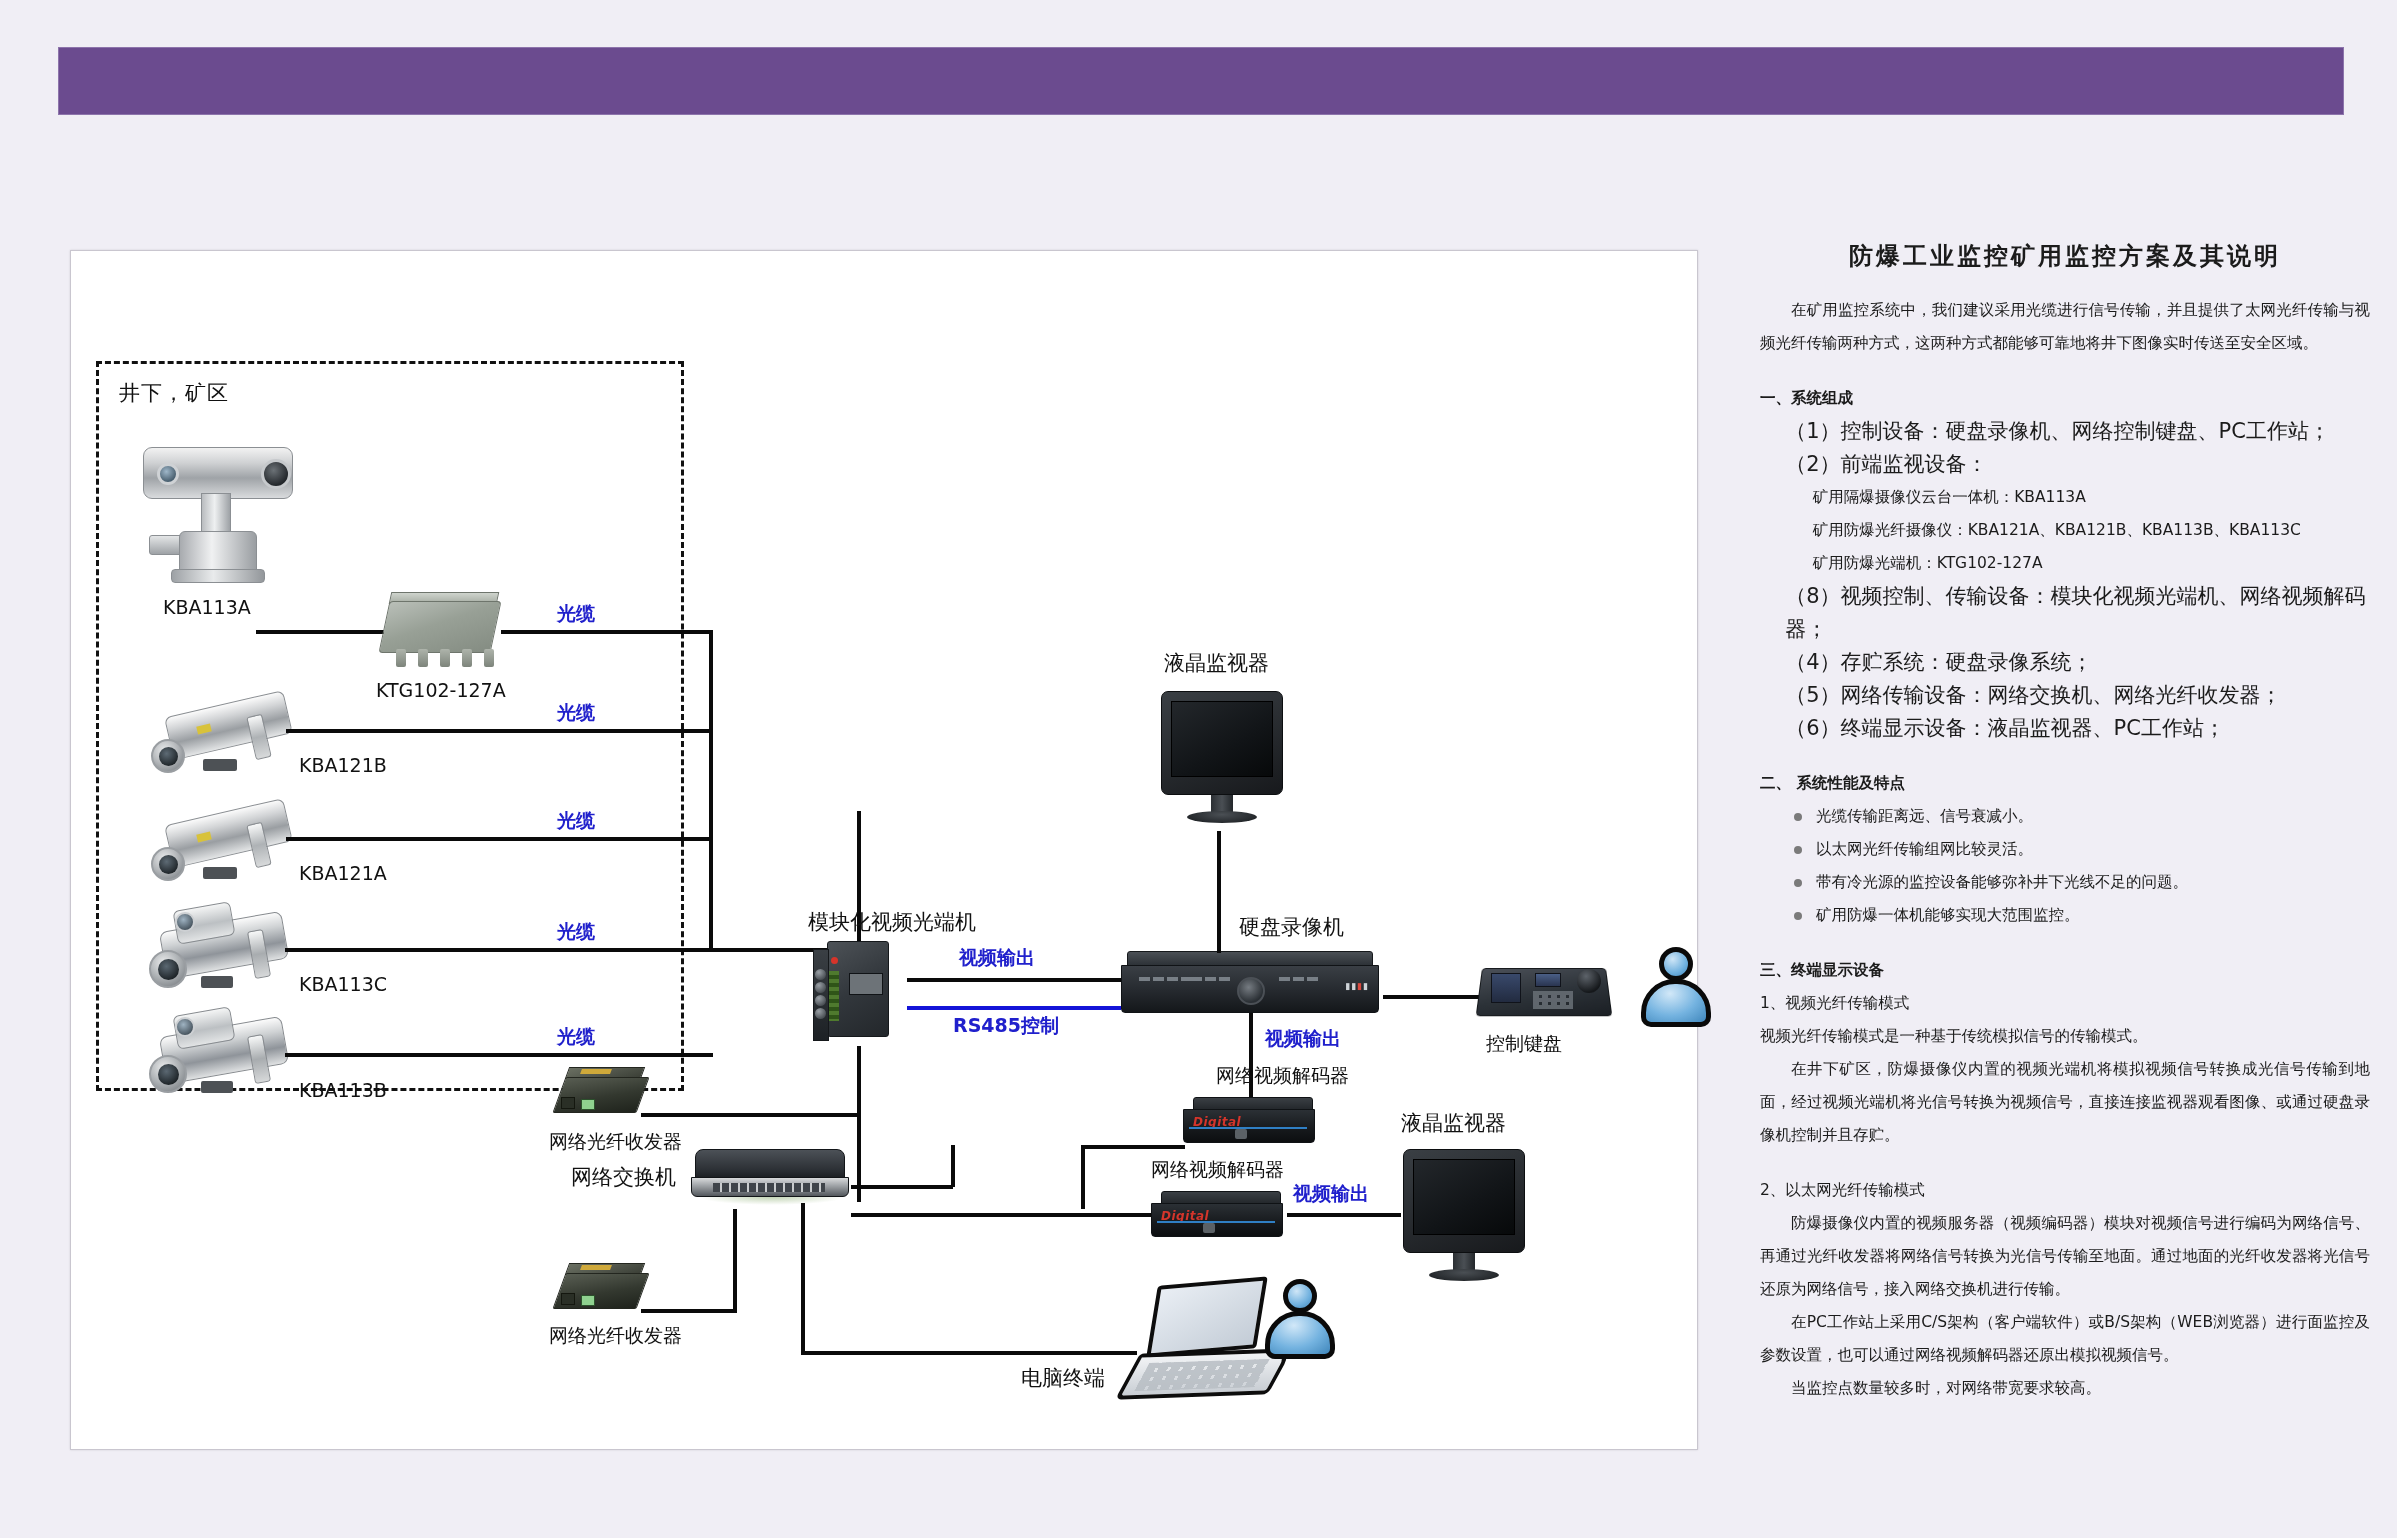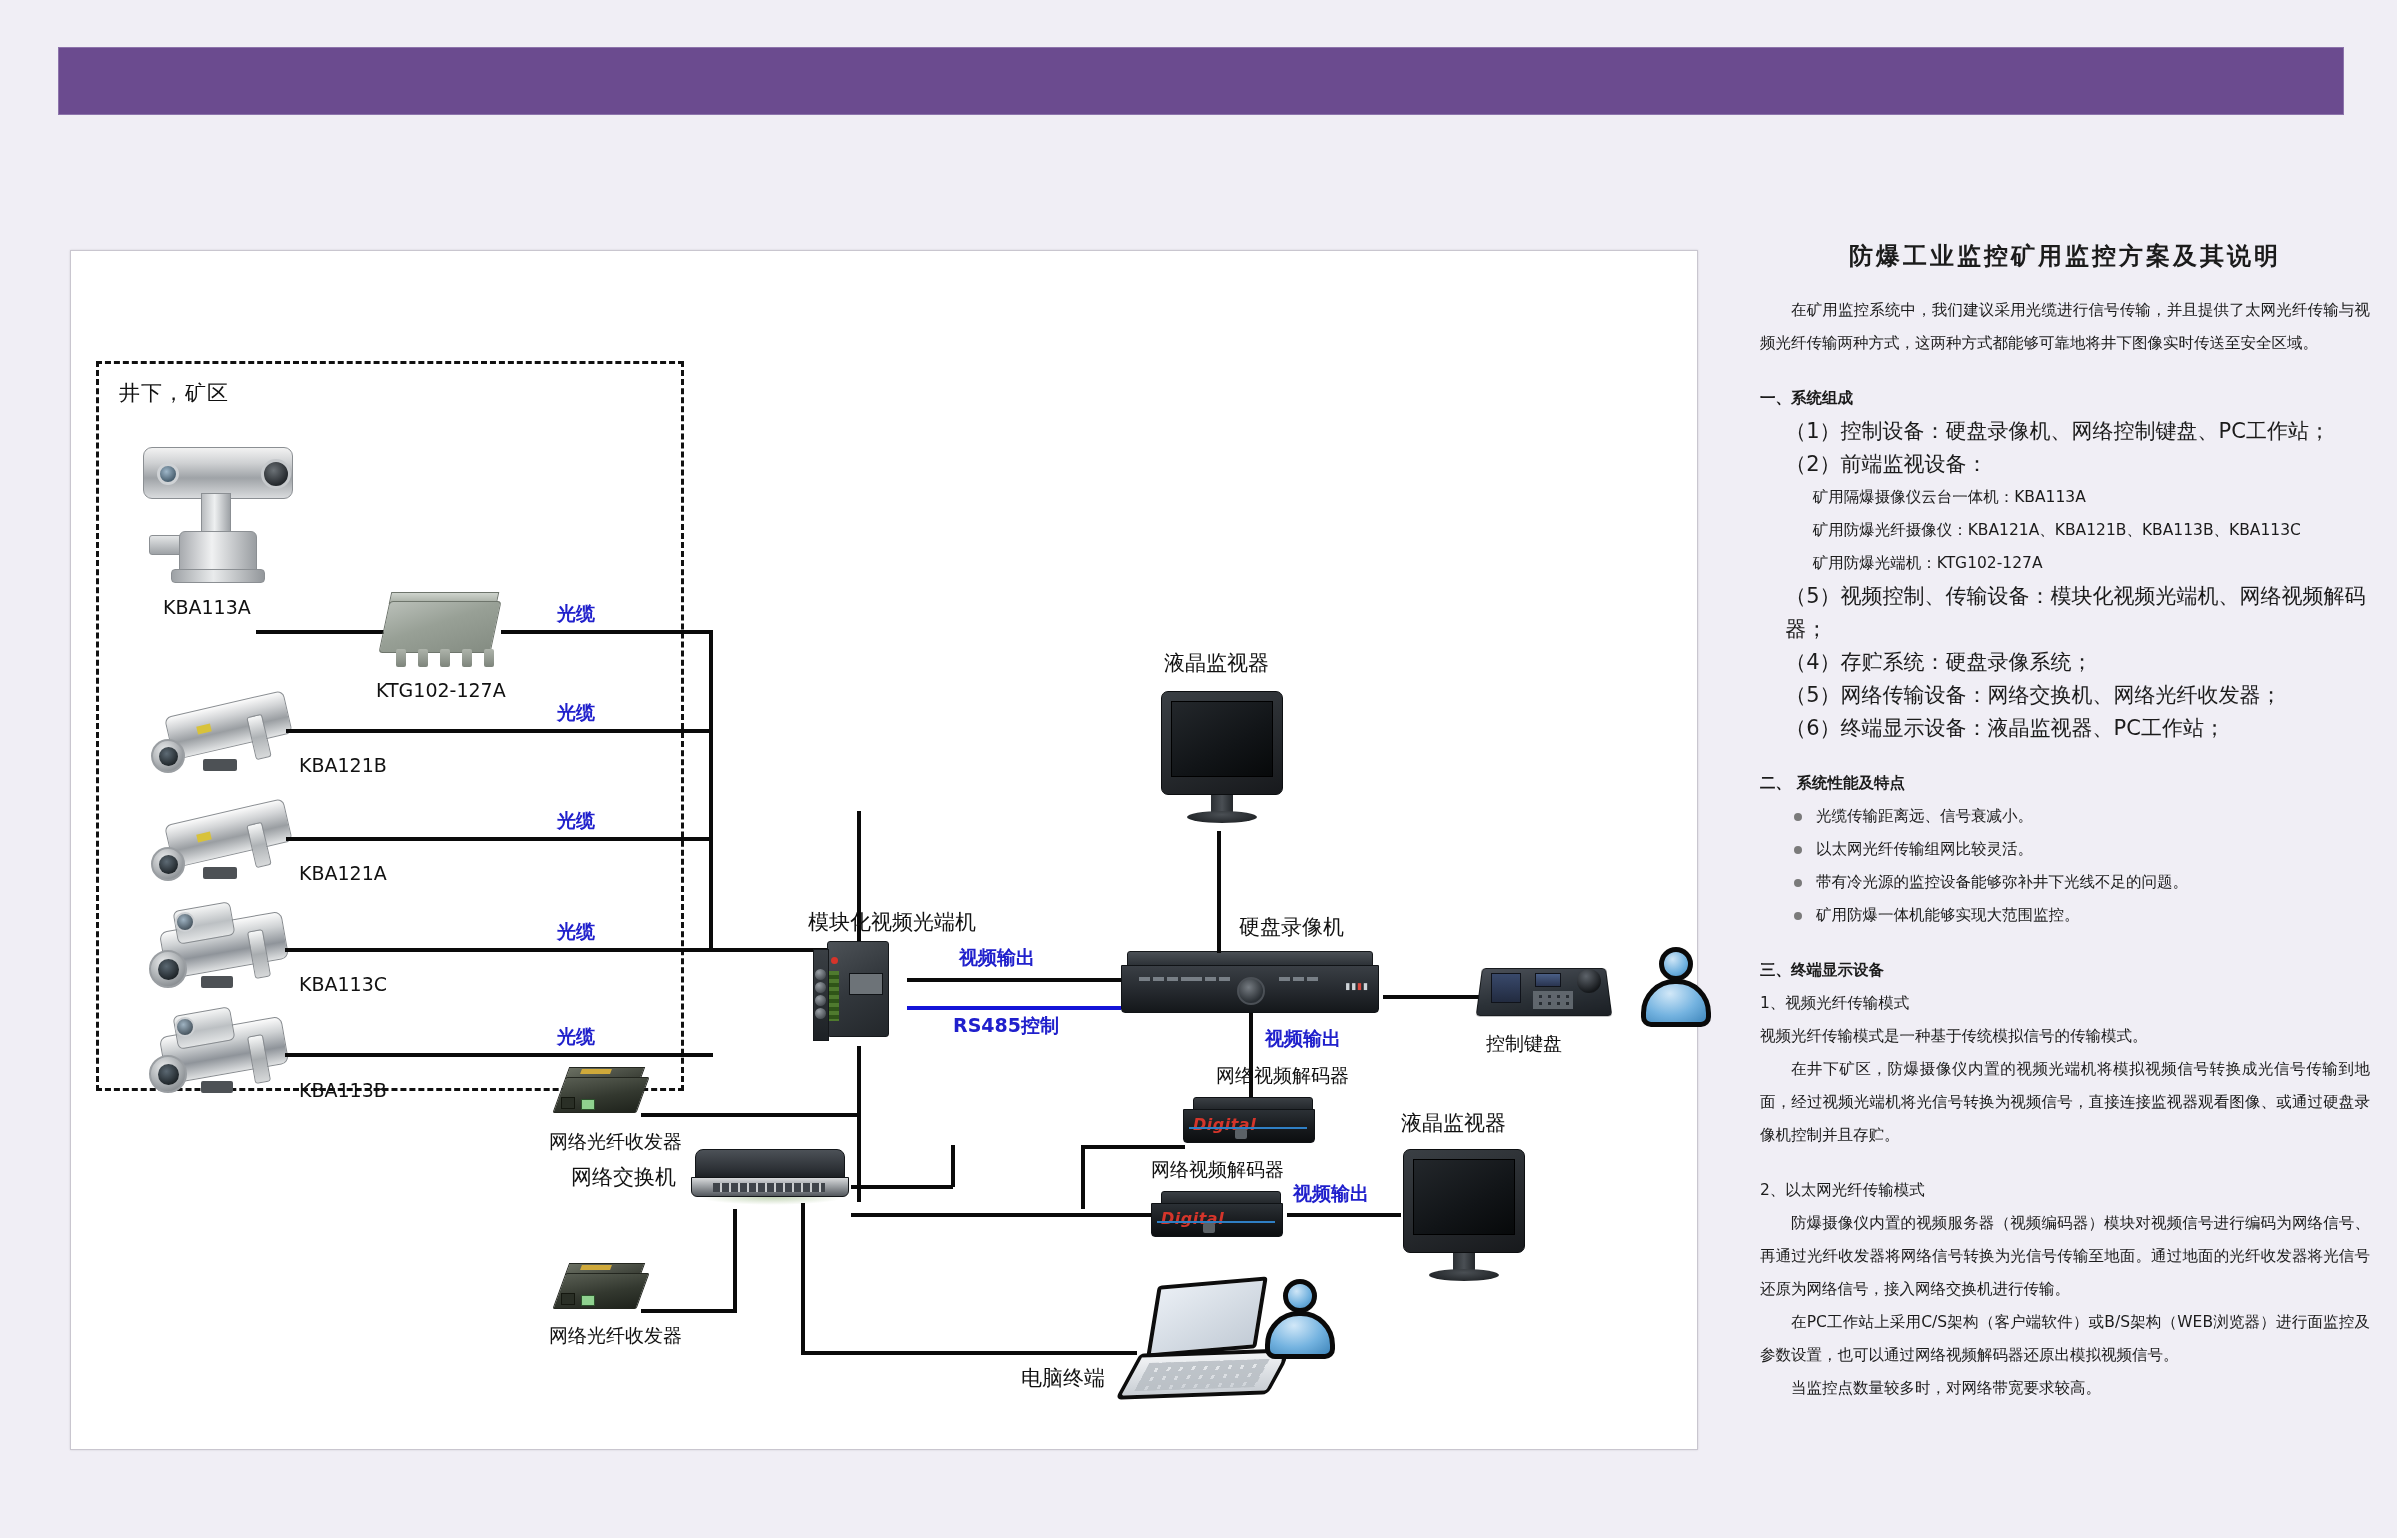--- a/index.html
+++ b/index.html
@@ -310,21 +310,21 @@
     position:absolute; left:10px; top:0; width:120px; height:14px;
     background:linear-gradient(180deg,#3a3f44,#22262a);
     border:1px solid #0f1215; border-radius:3px 3px 0 0;
   }
   .dec-face{
     position:absolute; left:0; top:12px; width:132px; height:34px;
     background:linear-gradient(180deg,#2b3035 0%,#16191c 60%,#0c0e10 100%);
     border:1px solid #0f1215; border-radius:0 0 4px 4px;
   }
   .dec-brand{
-    position:absolute; left:10px; top:18px; font-size:16px; font-weight:bold;
+    position:absolute; left:10px; top:18px; font-size:12px; font-weight:bold;
     color:#d4352b; font-style:italic; letter-spacing:.5px;
   }
   .dec-stripe{
     position:absolute; left:6px; top:30px; width:118px; height:2px;
     background:#2f7fc4;
   }
   .dec-knob{
     position:absolute; left:52px; top:32px; width:12px; height:10px;
     background:#5b6166; border-radius:2px;
   }
@@ -675,21 +675,21 @@
   <div class="p indent">在矿用监控系统中，我们建议采用光缆进行信号传输，并且提供了太网光纤传输与视频光纤传输两种方式，这两种方式都能够可靠地将井下图像实时传送至安全区域。</div>
 
   <div class="gap"></div>
 
   <div class="h2">一、系统组成</div>
   <div class="sub">（1）控制设备：硬盘录像机、网络控制键盘、PC工作站；</div>
   <div class="sub">（2）前端监视设备：</div>
   <div class="sub2">矿用隔爆摄像仪云台一体机：KBA113A</div>
   <div class="sub2">矿用防爆光纤摄像仪：KBA121A、KBA121B、KBA113B、KBA113C</div>
   <div class="sub2">矿用防爆光端机：KTG102-127A</div>
-  <div class="sub">（5）视频控制、传输设备：模块化视频光端机、网络视频解码器；</div>
+  <div class="sub">（8）视频控制、传输设备：模块化视频光端机、网络视频解码器；</div>
   <div class="sub">（4）存贮系统：硬盘录像系统；</div>
   <div class="sub">（5）网络传输设备：网络交换机、网络光纤收发器；</div>
   <div class="sub">（6）终端显示设备：液晶监视器、PC工作站；</div>
 
   <div class="gap"></div>
 
   <div class="h2">二、 系统性能及特点</div>
   <ul class="bullets">
     <li>光缆传输距离远、信号衰减小。</li>
     <li>以太网光纤传输组网比较灵活。</li>

